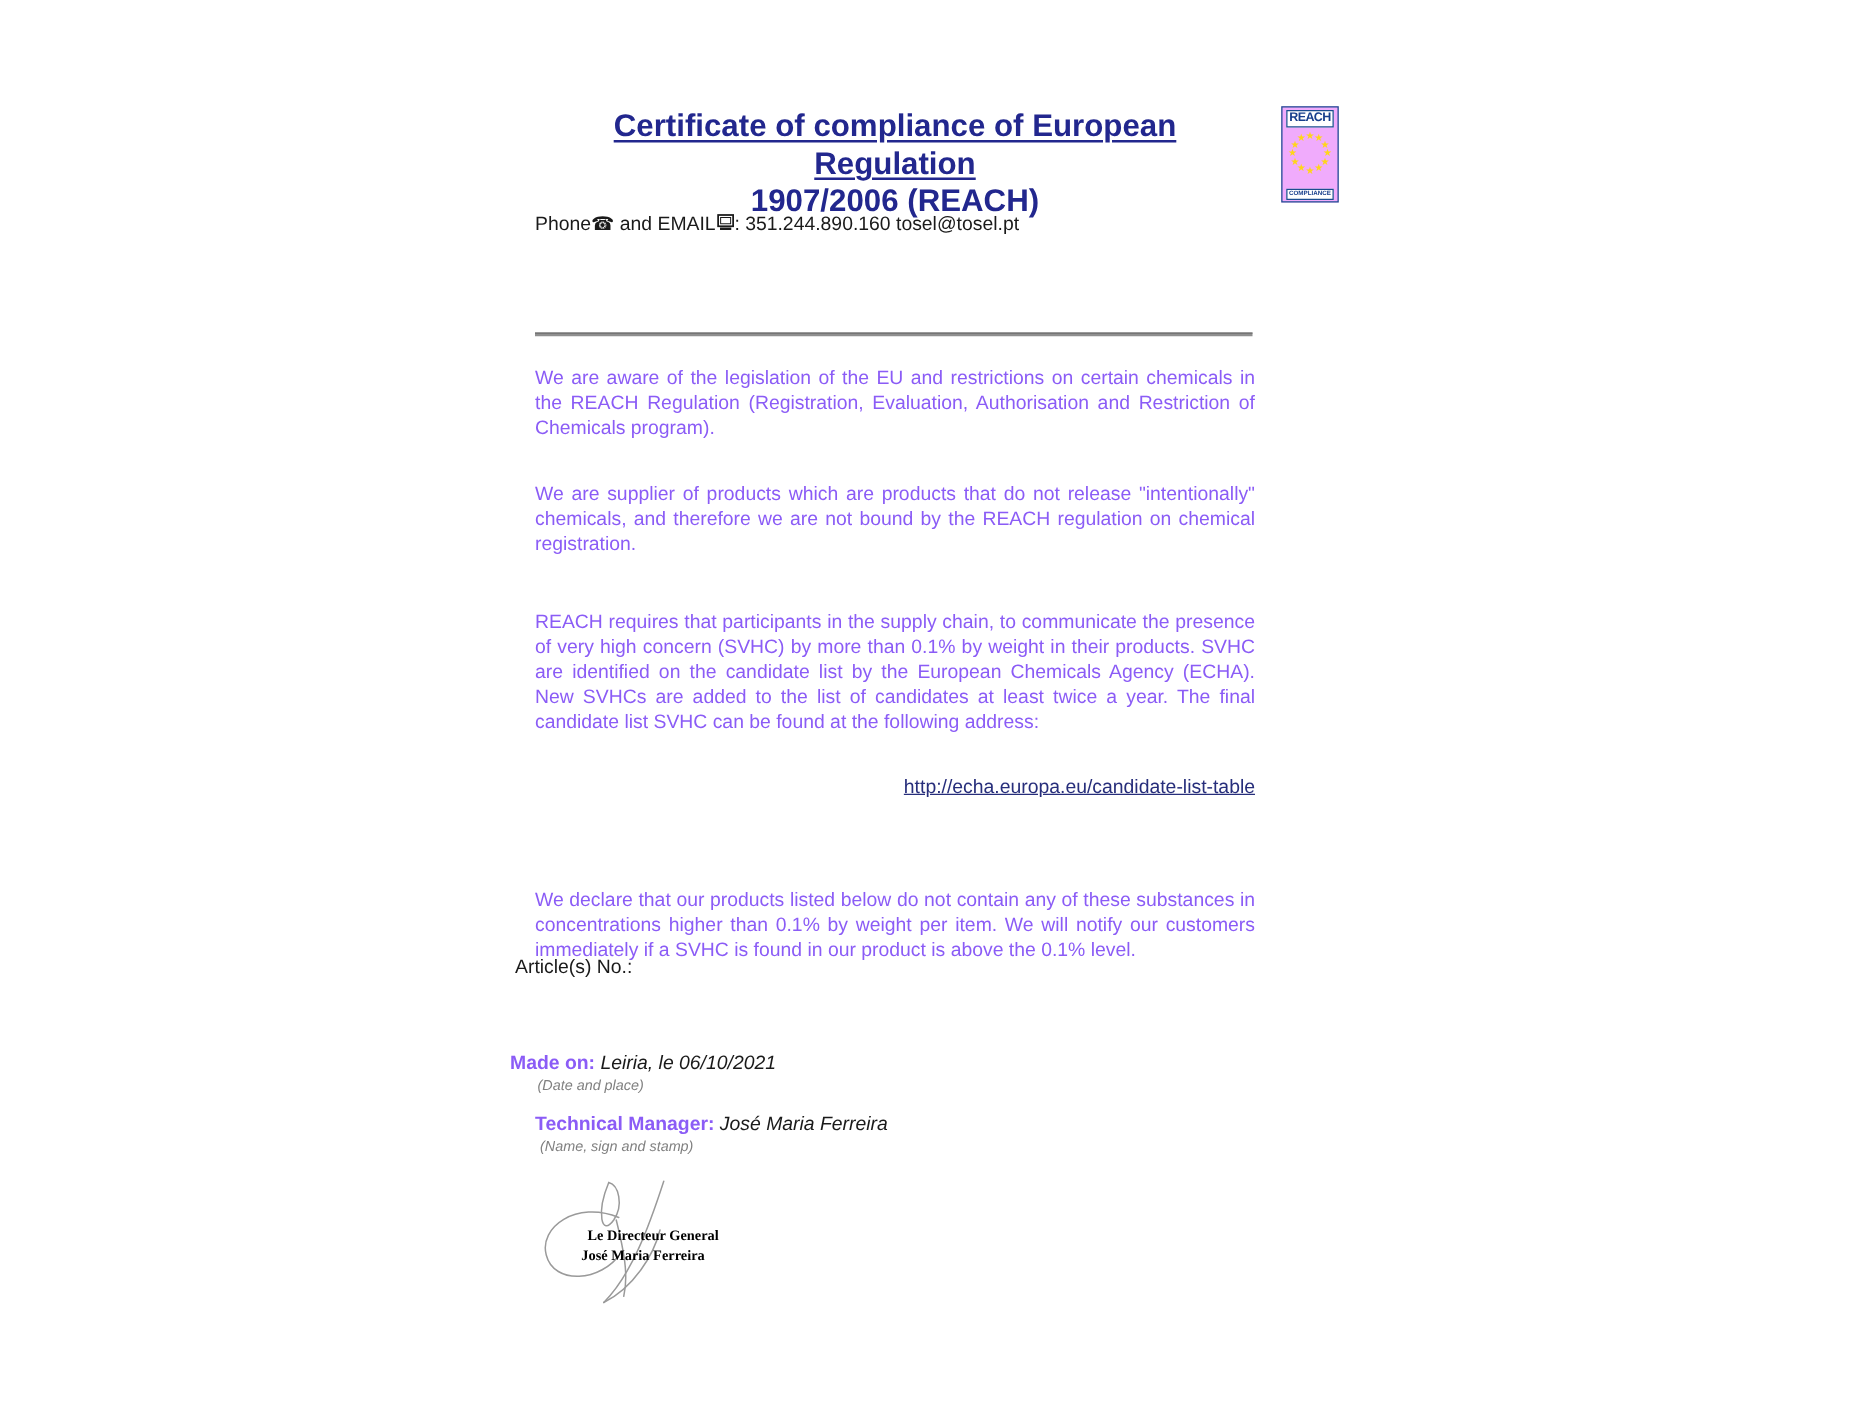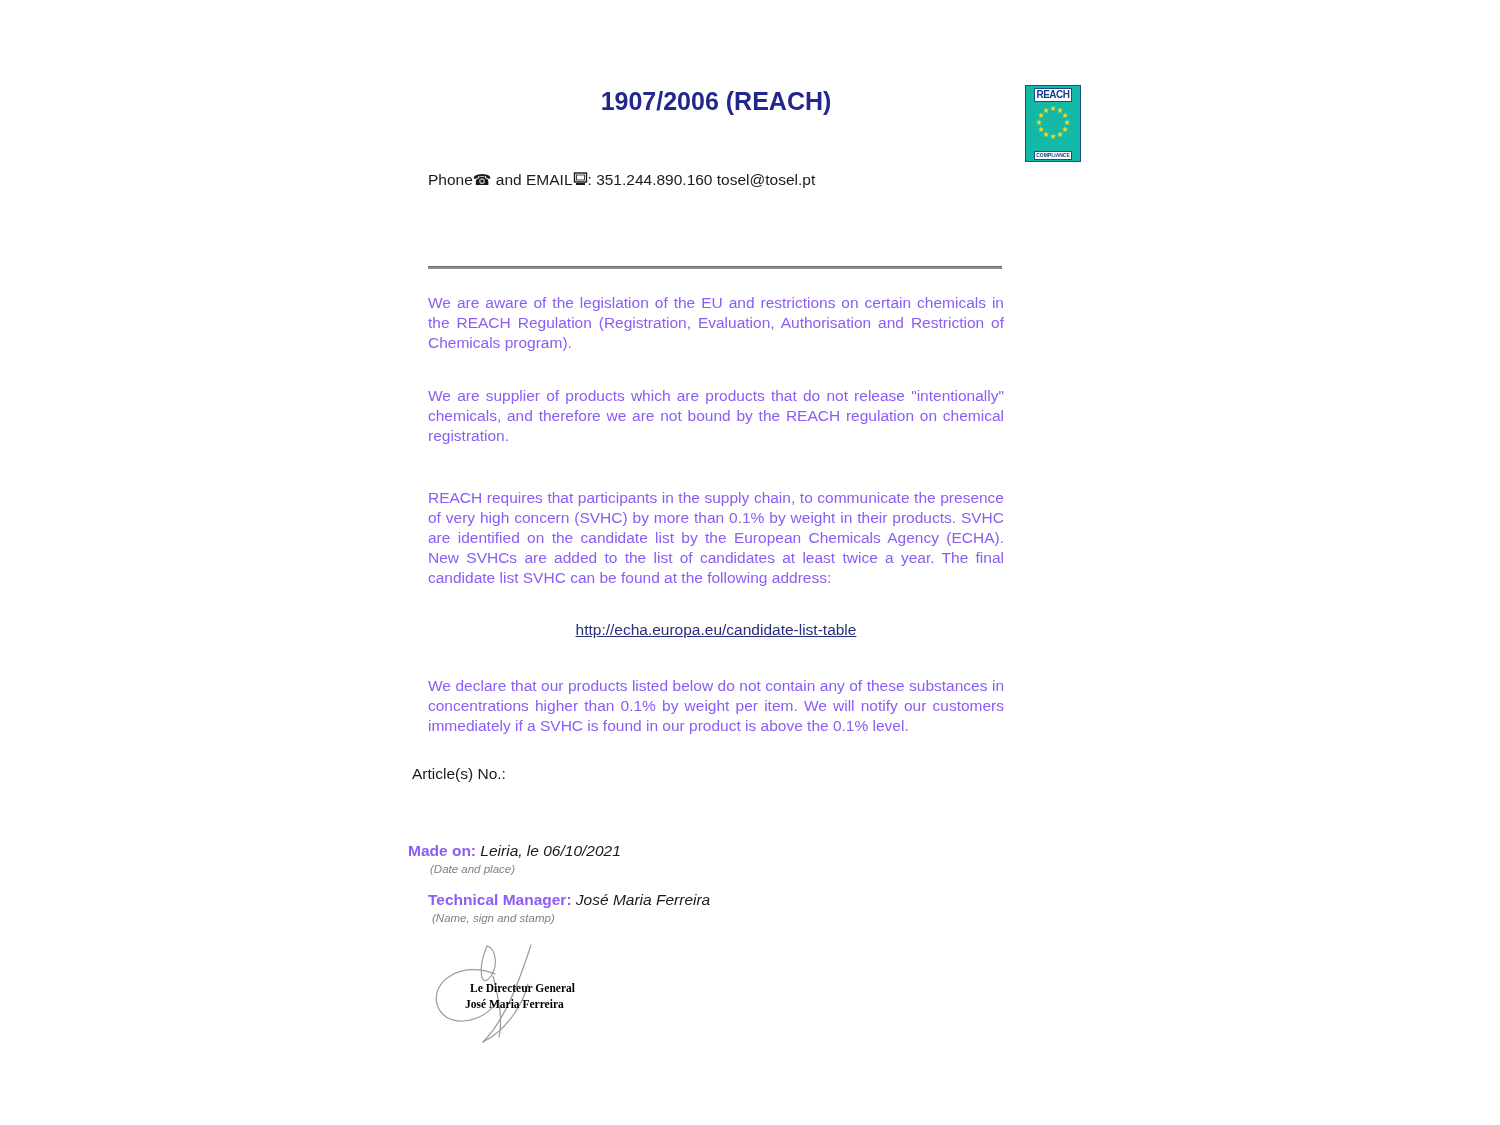--- a/index.html
+++ b/index.html
@@ -7,22 +7,22 @@
   body { font-family:"Liberation Sans", sans-serif; position:relative; overflow:hidden; }
 
   .abs { position:absolute; }
 
   
   .title-block { left:428px; top:86px; width:576px; text-align:center;
                  color:#22278E; font-weight:bold; font-size:25px; line-height:30px; }
   .title-line1 { text-decoration:underline; text-decoration-thickness:2px; text-underline-offset:3px; }
 
   
-  .reach-logo { left:1025px; top:85px; width:56px; height:77px;
-                background:#14b8a6; border:1.5px solid #1B4C90;
+  .reach-logo { left:1025px; top:85px; width:46px; height:77px;
+                background:#f0abfc; border:1.5px solid #1B4C90;
                 display:flex; flex-direction:column; align-items:center; justify-content:space-between; }
   .reach-logo .reach-top { margin-top:1.5px; background:#fff; border:1px solid #1B4C90;
                  color:#173E8C; font-weight:bold; font-size:10px; line-height:12px;
                  padding:0 1px; letter-spacing:-0.5px; }
   .reach-logo .reach-bottom { margin-bottom:1.5px; background:#fff; border:1px solid #1B4C90;
                  color:#173E8C; font-weight:bold; font-size:5px; line-height:7px; padding:0 1px; }
   .stars { width:46px; height:46px; }
 
   
   .doc-text { font-size:15.5px; line-height:20px; }
@@ -32,41 +32,42 @@
   .uline { text-decoration:underline; }
   .justify { text-align:justify; }
   .italic { font-style:italic; }
 
   .supplier-block { left:428px; top:170px; width:576px; }
   .divider { left:428px; top:266px; width:574px; height:3px; background:#8F8F8F; border-top:1px solid #6e6e6e; }
 
   .p1 { left:428px; top:293px; width:576px; }
   .p2 { left:428px; top:386px; width:576px; }
   .p3 { left:428px; top:488px; width:576px; }
-  .link-line { left:428px; top:620px; width:576px; text-align:center; }
+  .link-line { left:428px; top:620px; width:576px; text-align:right; }
   .link-line a { color:#272E7B; text-decoration:underline; cursor:pointer; }
-  .p4 { left:428px; top:676px; width:576px; }
+  .p4 { left:428px; top:711px; width:576px; }
   .articles { left:412px; top:764px; width:576px; }
 
   .made-on { left:408px; top:841px; width:576px; }
   .date-note { left:430px; top:863px; font-size:11.5px; color:#808080; font-style:italic; }
   .manager { left:428px; top:890px; width:576px; }
   .name-note { left:432px; top:912px; font-size:11.5px; color:#808080; font-style:italic; }
 
   .inline-icon { font-size:15px; color:#1a1a1a; }
   .svg-icon { display:inline-block; vertical-align:-1px; }
 
   
   .signature { left:423px; top:942px; width:180px; height:125px; }
   .stamp-text { font-family:"Liberation Serif", serif; font-size:11.5px; color:#1a1a1a; font-weight:bold; }
 </style>
 </head>
 <body>
 
 <div class="abs title-block">
+  <div class="title-line1">Certificate of compliance of European Regulation</div>
   <div class="title-line2">1907/2006 (REACH)</div>
 </div>
 
 <div class="abs reach-logo">
   <div class="reach-top">REACH</div>
   <svg class="stars" viewBox="0 0 46 46" aria-hidden="true">
     <g fill="#FFD617">
       <text x="23" y="8" font-size="8" text-anchor="middle">★</text>
       <text x="30" y="10" font-size="8" text-anchor="middle">★</text>
       <text x="35" y="15" font-size="8" text-anchor="middle">★</text>

